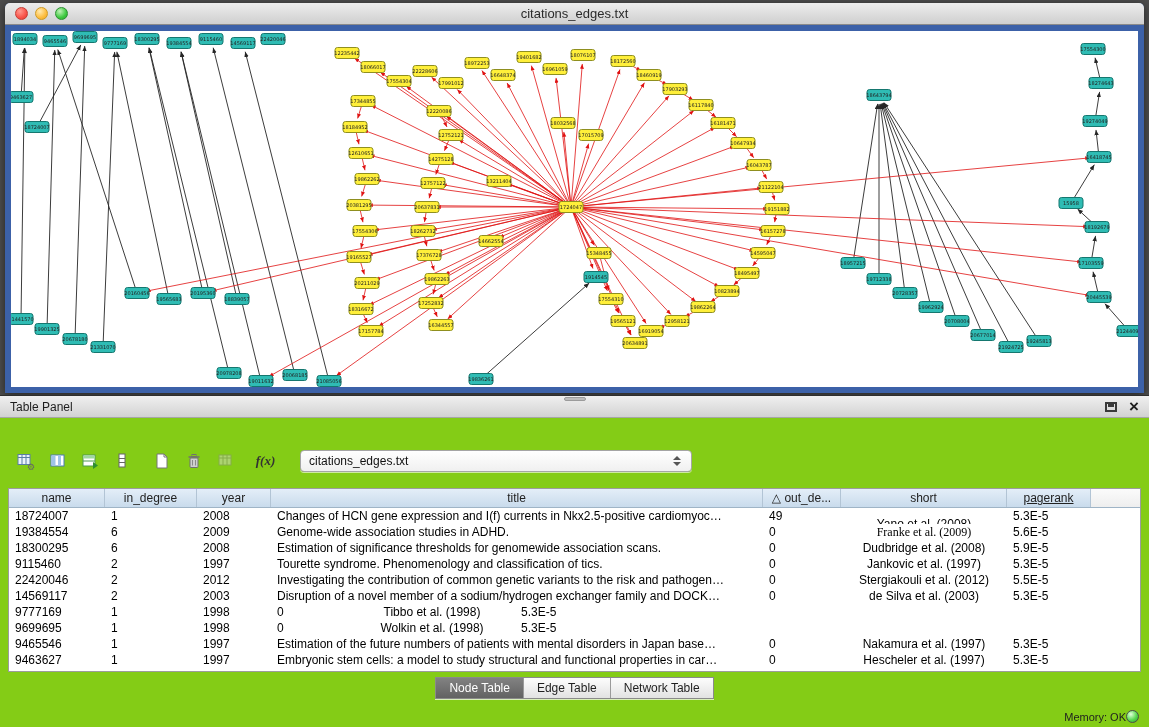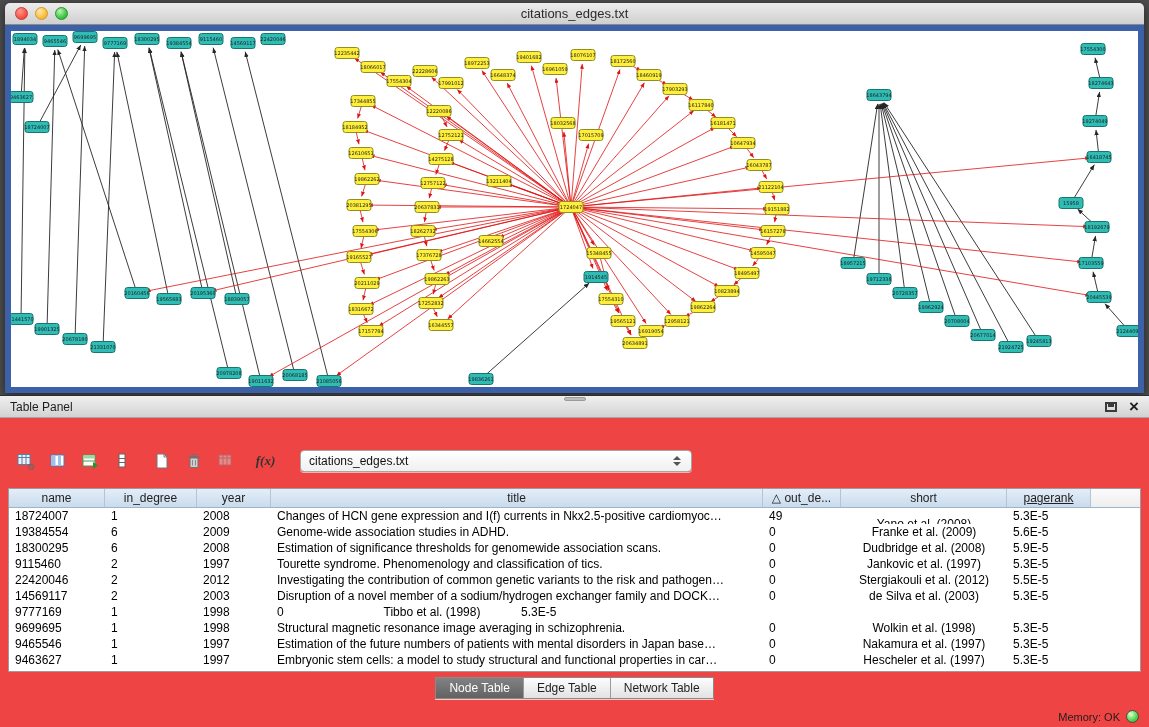--- a/index.html
+++ b/index.html
@@ -13,21 +13,21 @@
   .light{width:13px;height:13px;border-radius:50%;}
   .light.red{background:radial-gradient(circle at 35% 30%,#ff9a90,#f95349 60%,#d93a30);border:1px solid #c63c33;}
   .light.yellow{background:radial-gradient(circle at 35% 30%,#ffeab0,#fdbd3f 60%,#e8a626);border:1px solid #cf9a23;}
   .light.green{background:radial-gradient(circle at 35% 30%,#c2f2b8,#3ec940 60%,#2ca42e);border:1px solid #2b9030;}
   .wtitle{font-size:13px;color:#2b2b2b;}
   .canvas-frame{position:absolute;left:0;top:22px;right:0;bottom:0;border:6px solid #3c61a8;background:#fff;}
   .canvas-frame svg{display:block;width:100%;height:100%;background:#fff;}
   svg text{font-family:"DejaVu Sans",sans-serif;}
 
   
-  .table-panel{position:absolute;left:0;top:395px;width:1149px;height:332px;background:#ef4444;border-top:1px solid #2e2e2e;}
+  .table-panel{position:absolute;left:0;top:395px;width:1149px;height:332px;background:#84cc16;border-top:1px solid #2e2e2e;}
   .panel-header{height:22px;background:linear-gradient(#f0f0f0,#d2d2d2);border-bottom:1px solid #a6a6a6;display:flex;align-items:center;padding:0 10px;position:relative;}
   .panel-title{font-size:12px;color:#1e1e1e;}
   .grip{position:absolute;left:50%;top:1px;transform:translateX(-50%);width:22px;height:4px;border-radius:2px;background:#bdbdbd;border:1px solid #9b9b9b;}
   .panel-hicons{margin-left:auto;display:flex;align-items:center;gap:12px;}
   .float-icon{width:12px;height:10px;border:2px solid #3a3a3a;position:relative;}
   .float-icon:after{content:"";position:absolute;left:1px;top:0;width:6px;height:3px;background:#3a3a3a;}
   .close-icon{font-size:17px;font-weight:bold;color:#1c1c1c;line-height:14px;}
 
   .toolbar{display:flex;align-items:center;gap:5px;padding:0 12px;margin-top:28px;height:30px;}
   .tbtn{width:27px;height:25px;display:flex;align-items:center;justify-content:center;border-radius:3px;}
@@ -47,21 +47,21 @@
   .tr{display:flex;height:16px;}
   .td{font-size:12px;color:#000;line-height:16px;padding-left:6px;white-space:nowrap;overflow:hidden;text-overflow:ellipsis;flex:0 0 auto;}
   .td.c{text-align:center;padding-left:0;}
 
   .tabs{position:absolute;left:0;right:0;top:281px;display:flex;justify-content:center;}
   .tabgroup{display:flex;border:1px solid #8a8a8a;border-radius:0;overflow:hidden;box-shadow:0 1px 0 rgba(255,255,255,.7);}
   .tab{font-size:12px;padding:3px 13px;background:linear-gradient(#fdfdfd,#e2e2e2);color:#1f1f1f;border-right:1px solid #9a9a9a;}
   .tab:last-child{border-right:0;}
   .tab.sel{background:linear-gradient(#828282,#626262);color:#fff;}
 
-  .statusbar{position:absolute;right:10px;bottom:4px;display:flex;align-items:center;gap:6px;}
+  .statusbar{position:absolute;right:10px;bottom:4px;display:flex;align-items:center;}
   .statusbar .mlabel{font-size:11px;color:#1f1f1f;}
   .memdot{width:13px;height:13px;border-radius:50%;background:radial-gradient(circle at 35% 30%,#e2ffda,#57d84e 55%,#2f9e2c);border:1px solid #4c4c4c;}
 </style>
 </head>
 <body>
 
 <div class="app">
 
   <div class="net-window">
     <div class="titlebar">
@@ -705,21 +705,21 @@
             <div class="td" style="width: 78px;">49</div>
             <div class="td c" style="width: 166px; margin-top: 8px;">Yano et al. (2008)</div>
             <div class="td" style="width: 84px;">5.3E-5</div>
           </div>
           <div class="tr">
             <div class="td" style="width: 96px;">19384554</div>
             <div class="td" style="width: 92px;">6</div>
             <div class="td" style="width: 74px;">2009</div>
             <div class="td" style="width: 492px;">Genome-wide association studies in ADHD.</div>
             <div class="td" style="width: 78px;">0</div>
-            <div class="td c" style="width: 166px;">Franke et al. (2009)</div>
+            <div class="td c" style="width: 166px; font-family: Liberation Serif, serif;">Franke et al. (2009)</div>
             <div class="td" style="width: 84px;">5.6E-5</div>
           </div>
           <div class="tr">
             <div class="td" style="width: 96px;">18300295</div>
             <div class="td" style="width: 92px;">6</div>
             <div class="td" style="width: 74px;">2008</div>
             <div class="td" style="width: 492px;">Estimation of significance thresholds for genomewide association scans.</div>
             <div class="td" style="width: 78px;">0</div>
             <div class="td c" style="width: 166px;">Dudbridge et al. (2008)</div>
             <div class="td" style="width: 84px;">5.9E-5</div>
@@ -756,21 +756,20 @@
             <div class="td" style="width: 92px;">1</div>
             <div class="td" style="width: 74px;">1998</div>
             <div class="td" style="width: 78px;">0</div>
             <div class="td c" style="width: 166px;">Tibbo et al. (1998)</div>
             <div class="td" style="width: 84px;">5.3E-5</div>
           </div>
           <div class="tr">
             <div class="td" style="width: 96px;">9699695</div>
             <div class="td" style="width: 92px;">1</div>
             <div class="td" style="width: 74px;">1998</div>
-            <div class="td" style="width: 492px;">Structural magnetic resonance image averaging in schizophrenia.</div>
             <div class="td" style="width: 78px;">0</div>
             <div class="td c" style="width: 166px;">Wolkin et al. (1998)</div>
             <div class="td" style="width: 84px;">5.3E-5</div>
           </div>
           <div class="tr">
             <div class="td" style="width: 96px;">9465546</div>
             <div class="td" style="width: 92px;">1</div>
             <div class="td" style="width: 74px;">1997</div>
             <div class="td" style="width: 492px;">Estimation of the future numbers of patients with mental disorders in Japan base…</div>
             <div class="td" style="width: 78px;">0</div>

